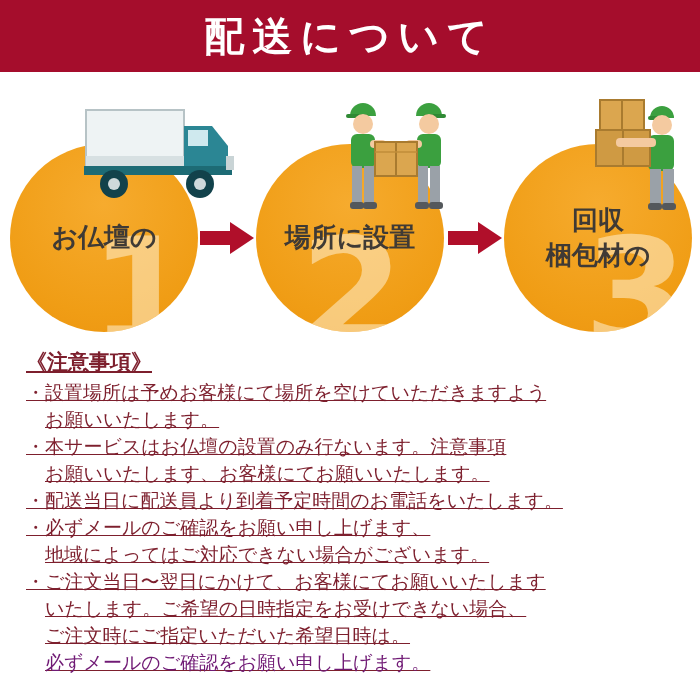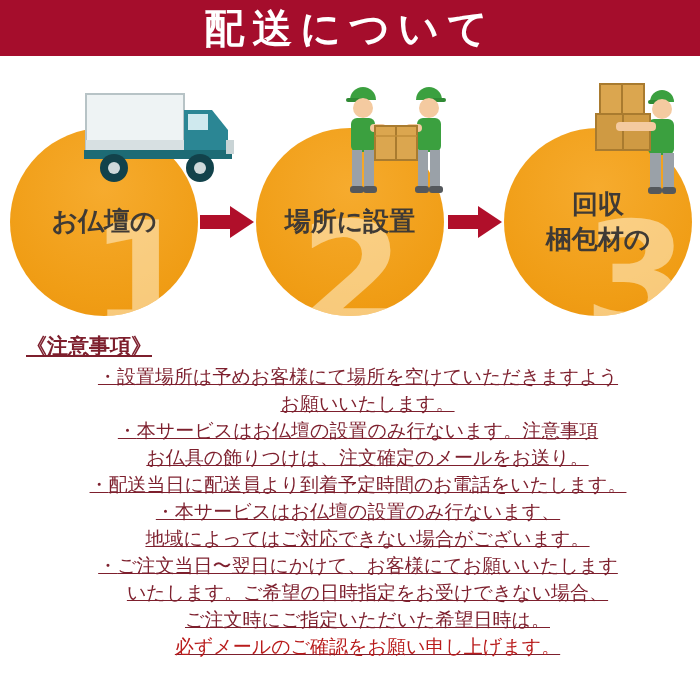--- a/index.html
+++ b/index.html
@@ -2,21 +2,21 @@
 <html><head>
 <meta charset="utf-8">
 <style>
   html,body { margin:0; padding:0; background:#fff; }
   .page {
     position:relative; width:700px; height:700px; background:#ffffff;
     font-family:"DejaVu Sans","Liberation Sans",sans-serif; overflow:hidden;
   }
   
   .banner {
-    height:56px; background:#a50d2c;
+    height:72px; background:#a50d2c;
     display:flex; align-items:center; justify-content:center;
   }
   .banner h1 {
     margin:0; color:#ffffff; font-size:40px; font-weight:bold; letter-spacing:8px;
   }
   
   .steps { position:relative; height:268px; }
   .circle {
     position:absolute; top:72px; width:188px; height:188px; border-radius:50%;
     background:radial-gradient(circle at 50% 32%, #f6ab2e 0%, #f09d15 70%, #ec9410 100%);
@@ -34,24 +34,24 @@
   }
   .arrow { position:absolute; top:148px; }
   .a1 { left:200px; } .a2 { left:448px; }
   .illu { position:absolute; z-index:3; }
   .truck   { left:84px;  top:28px; }
   .movers  { left:326px; top:18px; }
   .carrier { left:586px; top:22px; }
   
   .notes { padding:8px 10px 0 26px; color:#7d1f2d;text-decoration:underline; }
   .notes h2 { margin:0 0 3px; font-size:21px; font-weight:bold; }
-  .line { font-size:19px; line-height:27px; white-space:nowrap;text-align:center; }
+  .line { font-size:19px; line-height:27px; white-space:nowrap; }
   .cont { padding-left:19px; }
   .bullet { display:inline; }
-  .highlight { color:#b91c1c; }
+  .highlight { color:#701a75; }
 </style>
 </head>
 <body>
 
 <div class="page">
 
   <header class="banner">
     <h1>配送について</h1>
   </header>
 
@@ -150,29 +150,29 @@
   <section class="notes">
     <h2>《注意事項》</h2>
 
     <div>
       <div class="line"><span class="bullet">・</span><span>設置場所は予めお客様にて場所を空けていただきますよう</span></div>
       <div class="line cont">お願いいたします。</div>
     </div>
 
     <div>
       <div class="line"><span class="bullet">・</span><span>本サービスはお仏壇の設置のみ行ないます。注意事項</span></div>
-      <div class="line cont">お仏具の飾りつけは、注文確定のメールをお送り。</div>
+      <div class="line cont">お願いいたします、お客様にてお願いいたします。</div>
     </div>
 
     <div>
       <div class="line"><span class="bullet">・</span><span>配送当日に配送員より到着予定時間のお電話をいたします。</span></div>
     </div>
 
     <div>
-      <div class="line"><span class="bullet">・</span><span>本サービスはお仏壇の設置のみ行ないます、</span></div>
+      <div class="line"><span class="bullet">・</span><span>必ずメールのご確認をお願い申し上げます、</span></div>
       <div class="line cont">地域によってはご対応できない場合がございます。</div>
     </div>
 
     <div>
       <div class="line"><span class="bullet">・</span><span>ご注文当日〜翌日にかけて、お客様にてお願いいたします</span></div>
       <div class="line cont">いたします。ご希望の日時指定をお受けできない場合、</div>
       <div class="line cont">ご注文時にご指定いただいた希望日時は。</div>
       <div class="line cont highlight">必ずメールのご確認をお願い申し上げます。</div>
     </div>
   </section>

